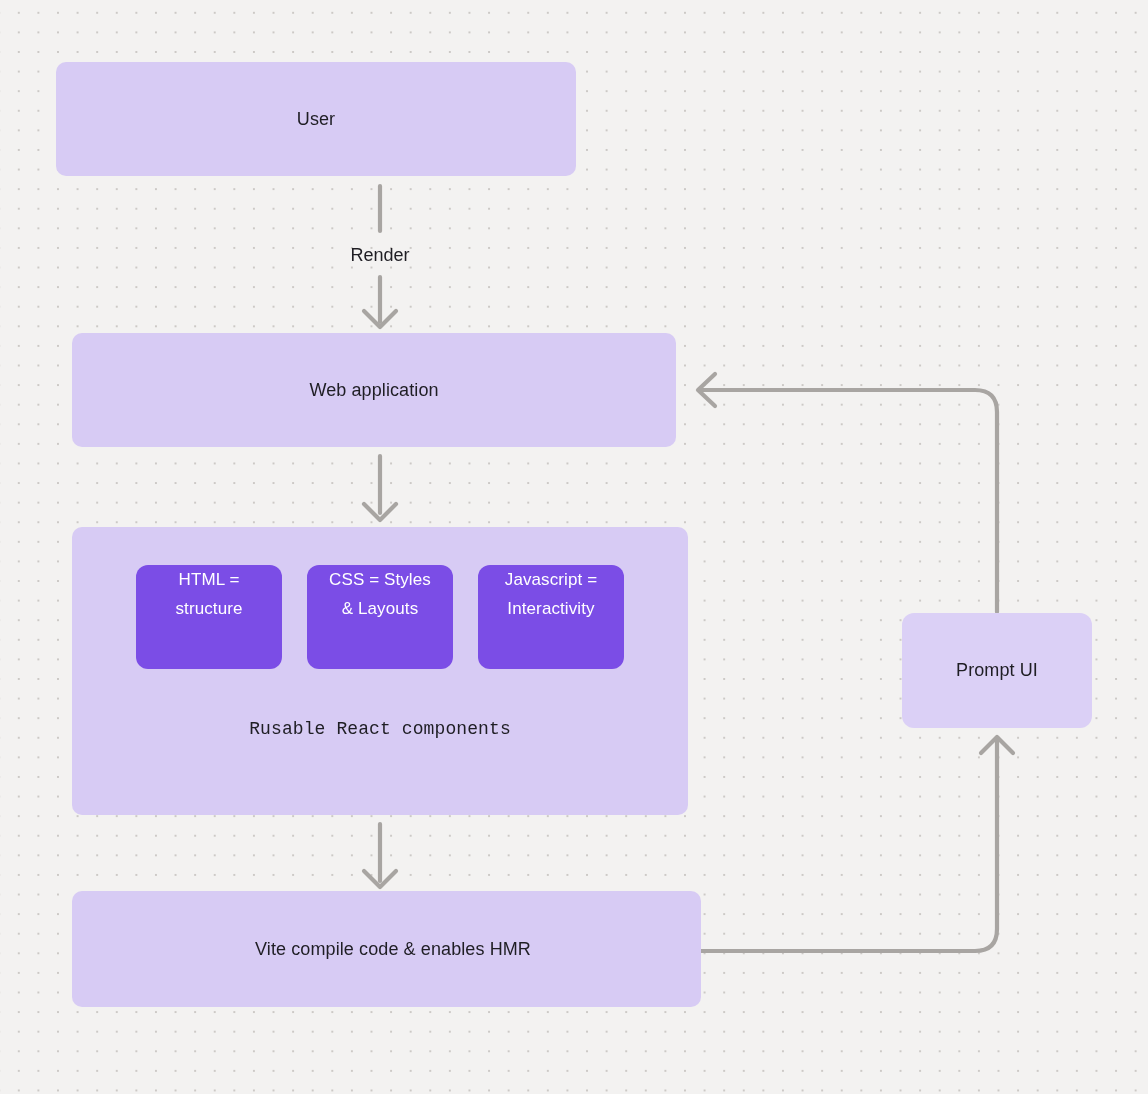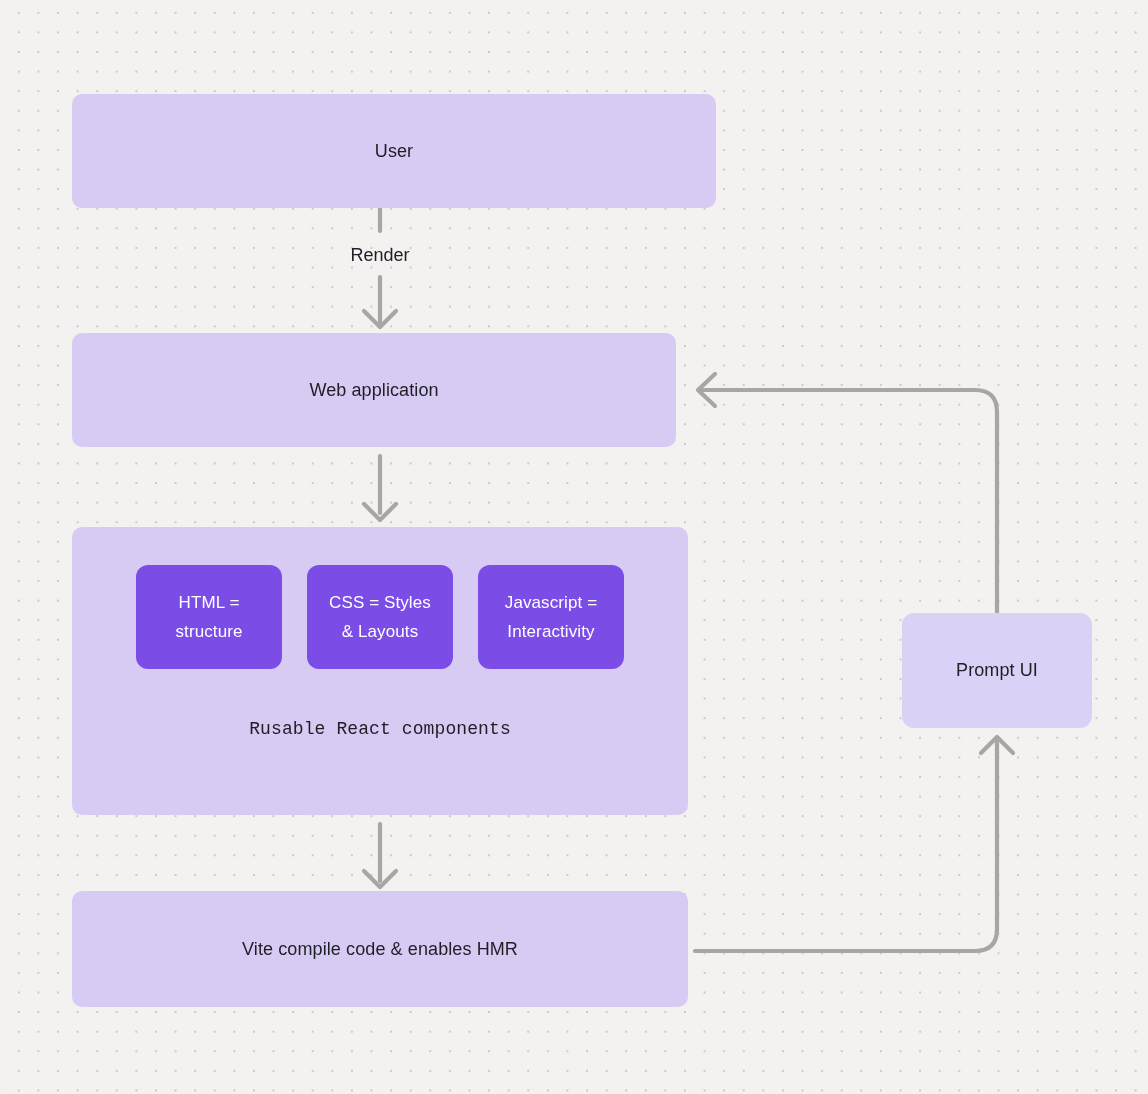--- a/index.html
+++ b/index.html
@@ -19,35 +19,35 @@
   .node{
     position:absolute;
     display:flex;align-items:center;justify-content:center;
     text-align:center;
     border-radius:10px;
     background:var(--lavender,#d7cbf4);
     color:var(--ink,#1f1e24);
     font-size:18px;font-weight:500;
     letter-spacing:.1px;
   }
-  .node-user{left:72px;top:62px;width:644px;height:114px;margin-top:32px;}
+  .node-user{left:56px;top:62px;width:520px;height:114px;}
   .node-web{left:72px;top:333px;width:604px;height:114px;}
   .node-container{left:72px;top:527px;width:616px;height:288px;display:block;}
-  .node-vite{left:72px;top:891px;width:616px;height:116px;}
+  .node-vite{left:72px;top:891px;width:616px;height:116px;padding-left:13px;}
   .node-render{left:902px;top:613px;width:190px;height:115px;border-radius:12px;background:var(--lavender2,#dbd0f6);}
   .chip-row{
     display:flex;justify-content:center;gap:25px;
     margin-top:38px;
   }
   .chip{
     width:146px;height:104px;
     border-radius:12px;
     background:var(--purple,#7b4de6);
     color:#fff;
-    display:flex;align-items:center;justify-content:center;
+    display:flex;align-items:flex-start;justify-content:center;
     text-align:center;
     font-size:17px;font-weight:500;
     line-height:29px;
     padding:0 14px;box-sizing:border-box;
   }
   .container-caption{
     margin-top:50px;
     text-align:center;
     font-size:18px;font-weight:500;
     color:var(--ink,#1f1e24);

